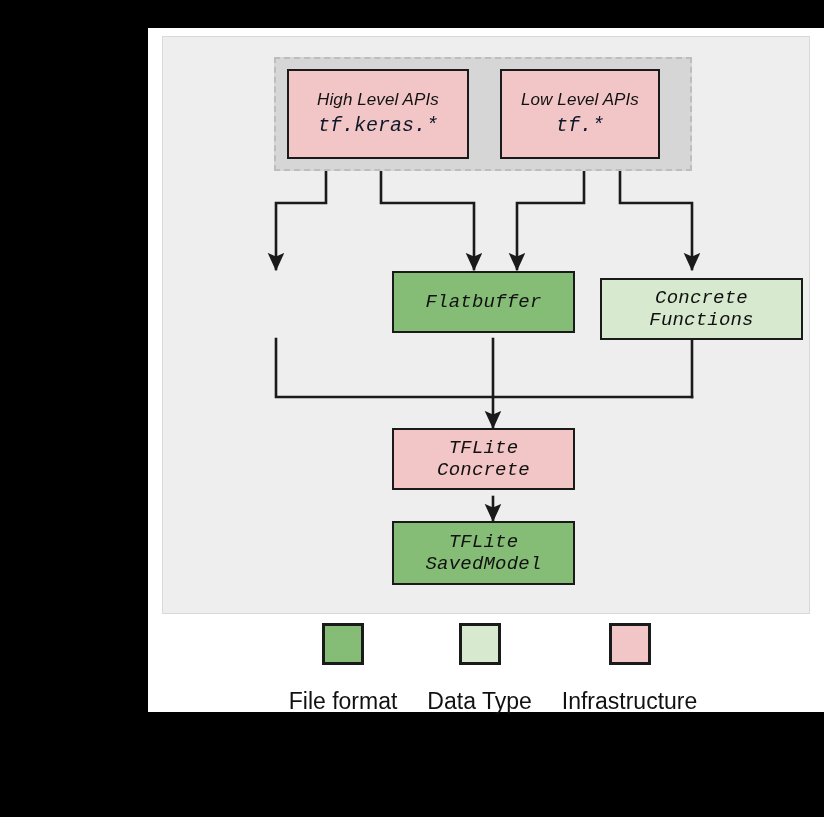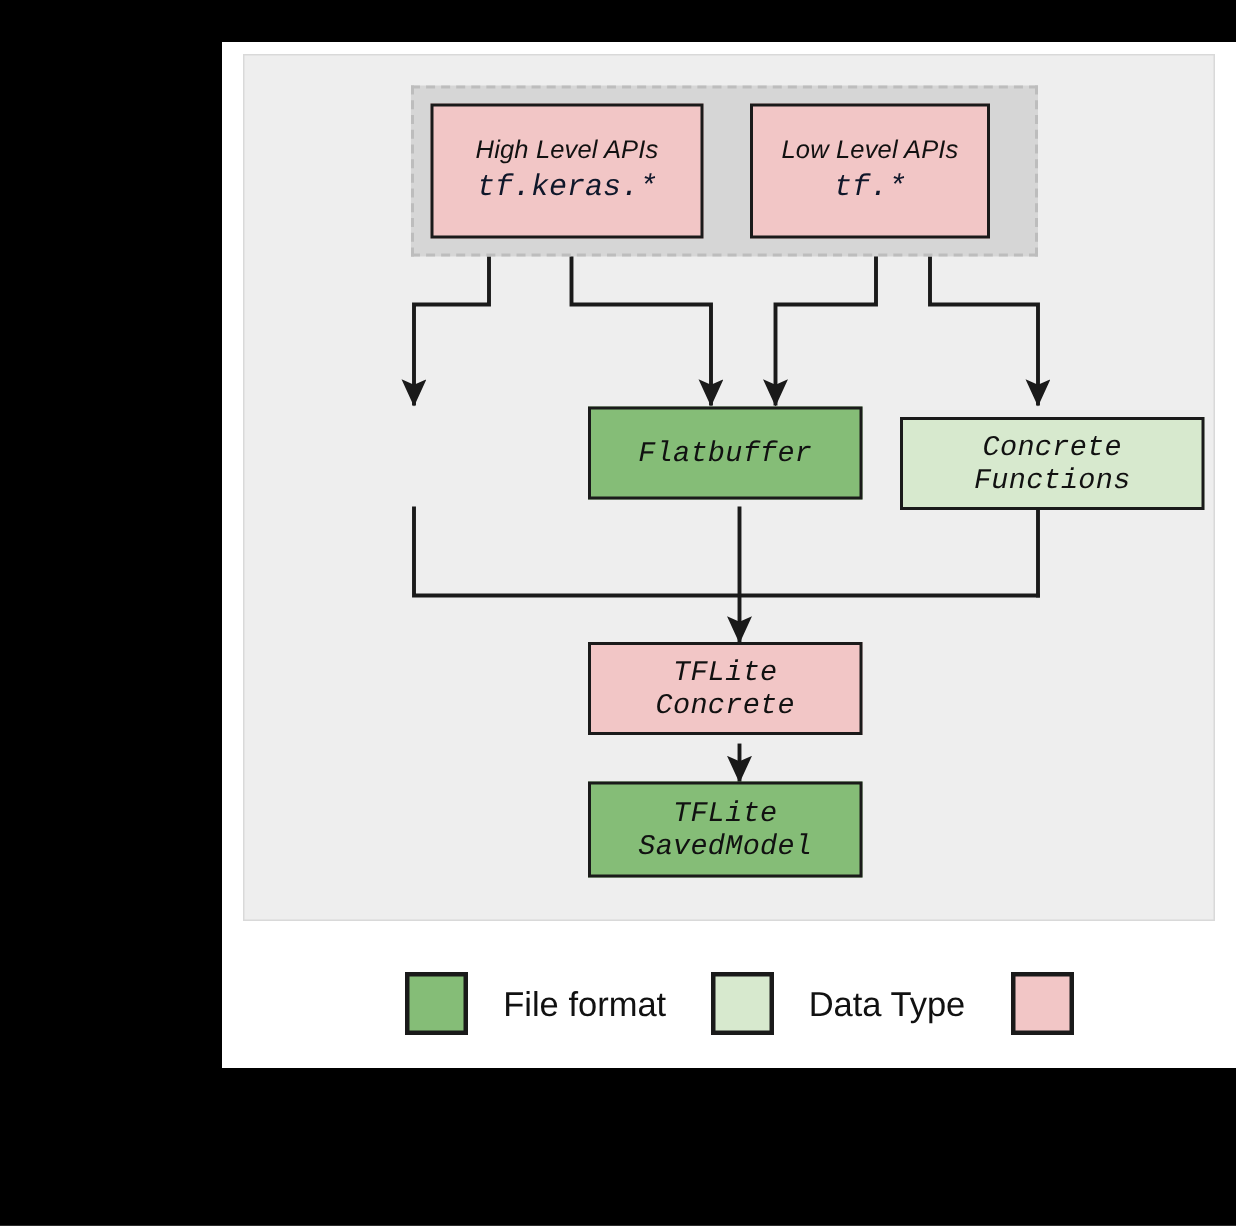--- a/index.html
+++ b/index.html
@@ -93,20 +93,21 @@
     height: 86px;
     display: flex;
     align-items: center;
     justify-content: center;
     gap: 30px;
   }
   .legend-item {
     display: flex;
     align-items: center;
     gap: 23px;
+    flex-direction: column;
   }
   .swatch {
     width: 42px;
     height: 42px;
     border: 3px solid #1a1a1a;
     box-sizing: border-box;
   }
   .legend-label {
     font-family: "Liberation Sans", sans-serif;
     font-size: 23px;
@@ -189,18 +190,19 @@
         <span class="legend-label">File format</span>
       </div>
 
       <div class="legend-item">
         <span class="swatch" style="background:#d7e9ce;"></span>
         <span class="legend-label">Data Type</span>
       </div>
 
       <div class="legend-item">
         <span class="swatch" style="background:#f2c6c6;"></span>
+        <span class="legend-label">Infrastructure</span>
       </div>
 
     </div>
 
   </div>
 </div>
 
 </body></html>

